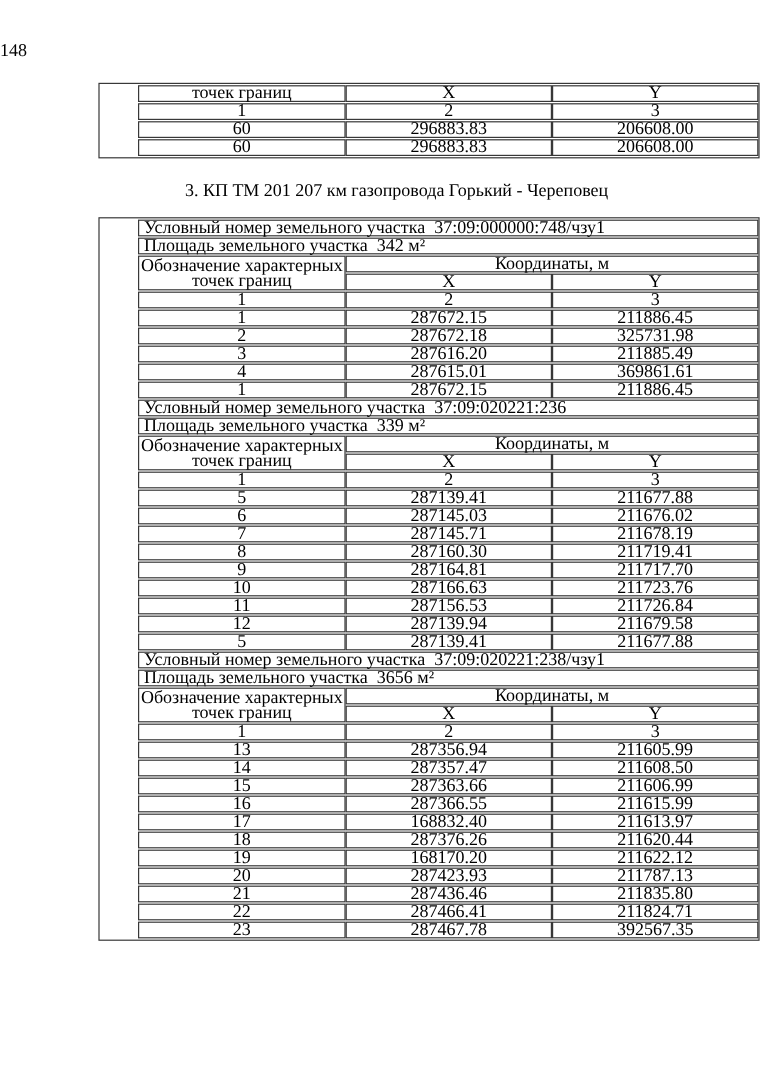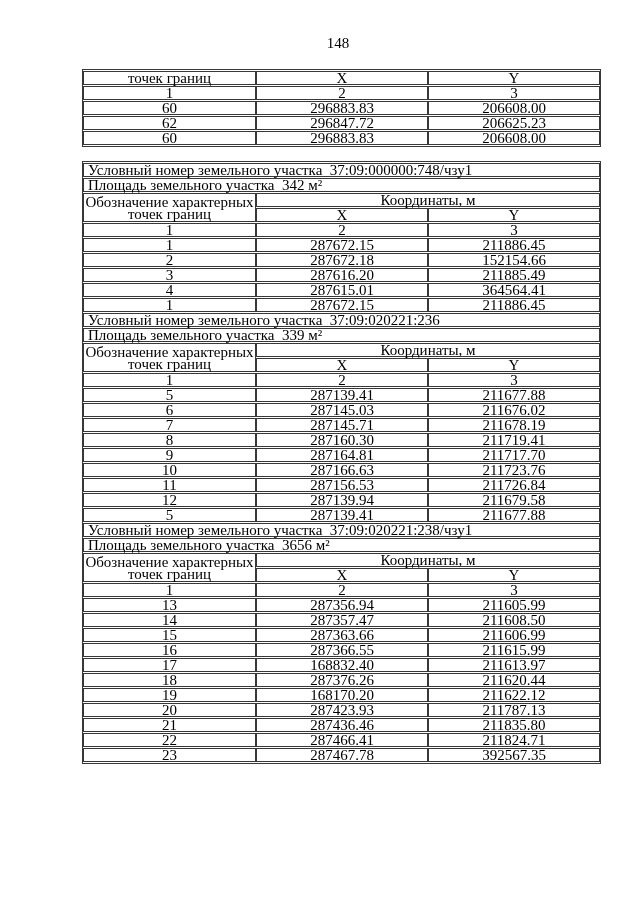--- a/index.html
+++ b/index.html
@@ -6,33 +6,33 @@
   html, body {
     width: 640px; height: 905px;
     background: #ffffff;
     color: #000000;
     font-family: "Liberation Serif", "DejaVu Serif", serif;
   }
   .page { width: 640px; height: 905px; overflow: hidden; background: #fff; }
 
   .page-number {
     padding-top: 36px;
-    text-align: center;
+    text-align: left;
     font-size: 15px;
     line-height: 15px;
-    padding-left: 36px;
   }
 
   table.coords {
     border-collapse: separate;
     border-spacing: 0 1px;           
     border: 1px solid #383838;
     margin-left: 82px;
     width: 517px;
     table-layout: fixed;
+    padding-left: 32px;
   }
   table.coords td {
     border: 1px solid #383838;
     font-size: 15px;
     line-height: 12px;
     height: 12px;
     vertical-align: middle;
   }
   td.c { text-align: center; }
   td.label {
@@ -77,32 +77,28 @@
           <td class="c">1</td>
           <td class="c">2</td>
           <td class="c">3</td>
         </tr>
         <tr>
           <td class="c">60</td>
           <td class="c">296883.83</td>
           <td class="c">206608.00</td>
         </tr>
         <tr>
-          <td class="c">62</td>
-          <td class="c">296847.72</td>
-          <td class="c">206625.23</td>
-        </tr>
-        <tr>
           <td class="c">60</td>
           <td class="c">296883.83</td>
           <td class="c">206608.00</td>
         </tr>
       </tbody>
   </table>
 
+  <div class="heading">3. КП ТМ 201 207 км газопровода Горький - Череповец</div>
 
   <table class="coords t2">
     <colgroup>
       <col style="width:173px">
         <col style="width:172px">
         <col style="width:172px">
     </colgroup>
     <tbody id="parcels-body">
         <tr>
           <td class="label" colspan="3">Условный номер земельного участка  37:09:000000:748/чзу1</td>
@@ -127,31 +123,31 @@
           <td class="c">3</td>
         </tr>
         <tr>
           <td class="c">1</td>
           <td class="c">287672.15</td>
           <td class="c">211886.45</td>
         </tr>
         <tr>
           <td class="c">2</td>
           <td class="c">287672.18</td>
-          <td class="c">152154.66</td>
+          <td class="c">325731.98</td>
         </tr>
         <tr>
           <td class="c">3</td>
           <td class="c">287616.20</td>
           <td class="c">211885.49</td>
         </tr>
         <tr>
           <td class="c">4</td>
           <td class="c">287615.01</td>
-          <td class="c">364564.41</td>
+          <td class="c">369861.61</td>
         </tr>
         <tr>
           <td class="c">1</td>
           <td class="c">287672.15</td>
           <td class="c">211886.45</td>
         </tr>
         <tr>
           <td class="label" colspan="3">Условный номер земельного участка  37:09:020221:236</td>
         </tr>
         <tr>

